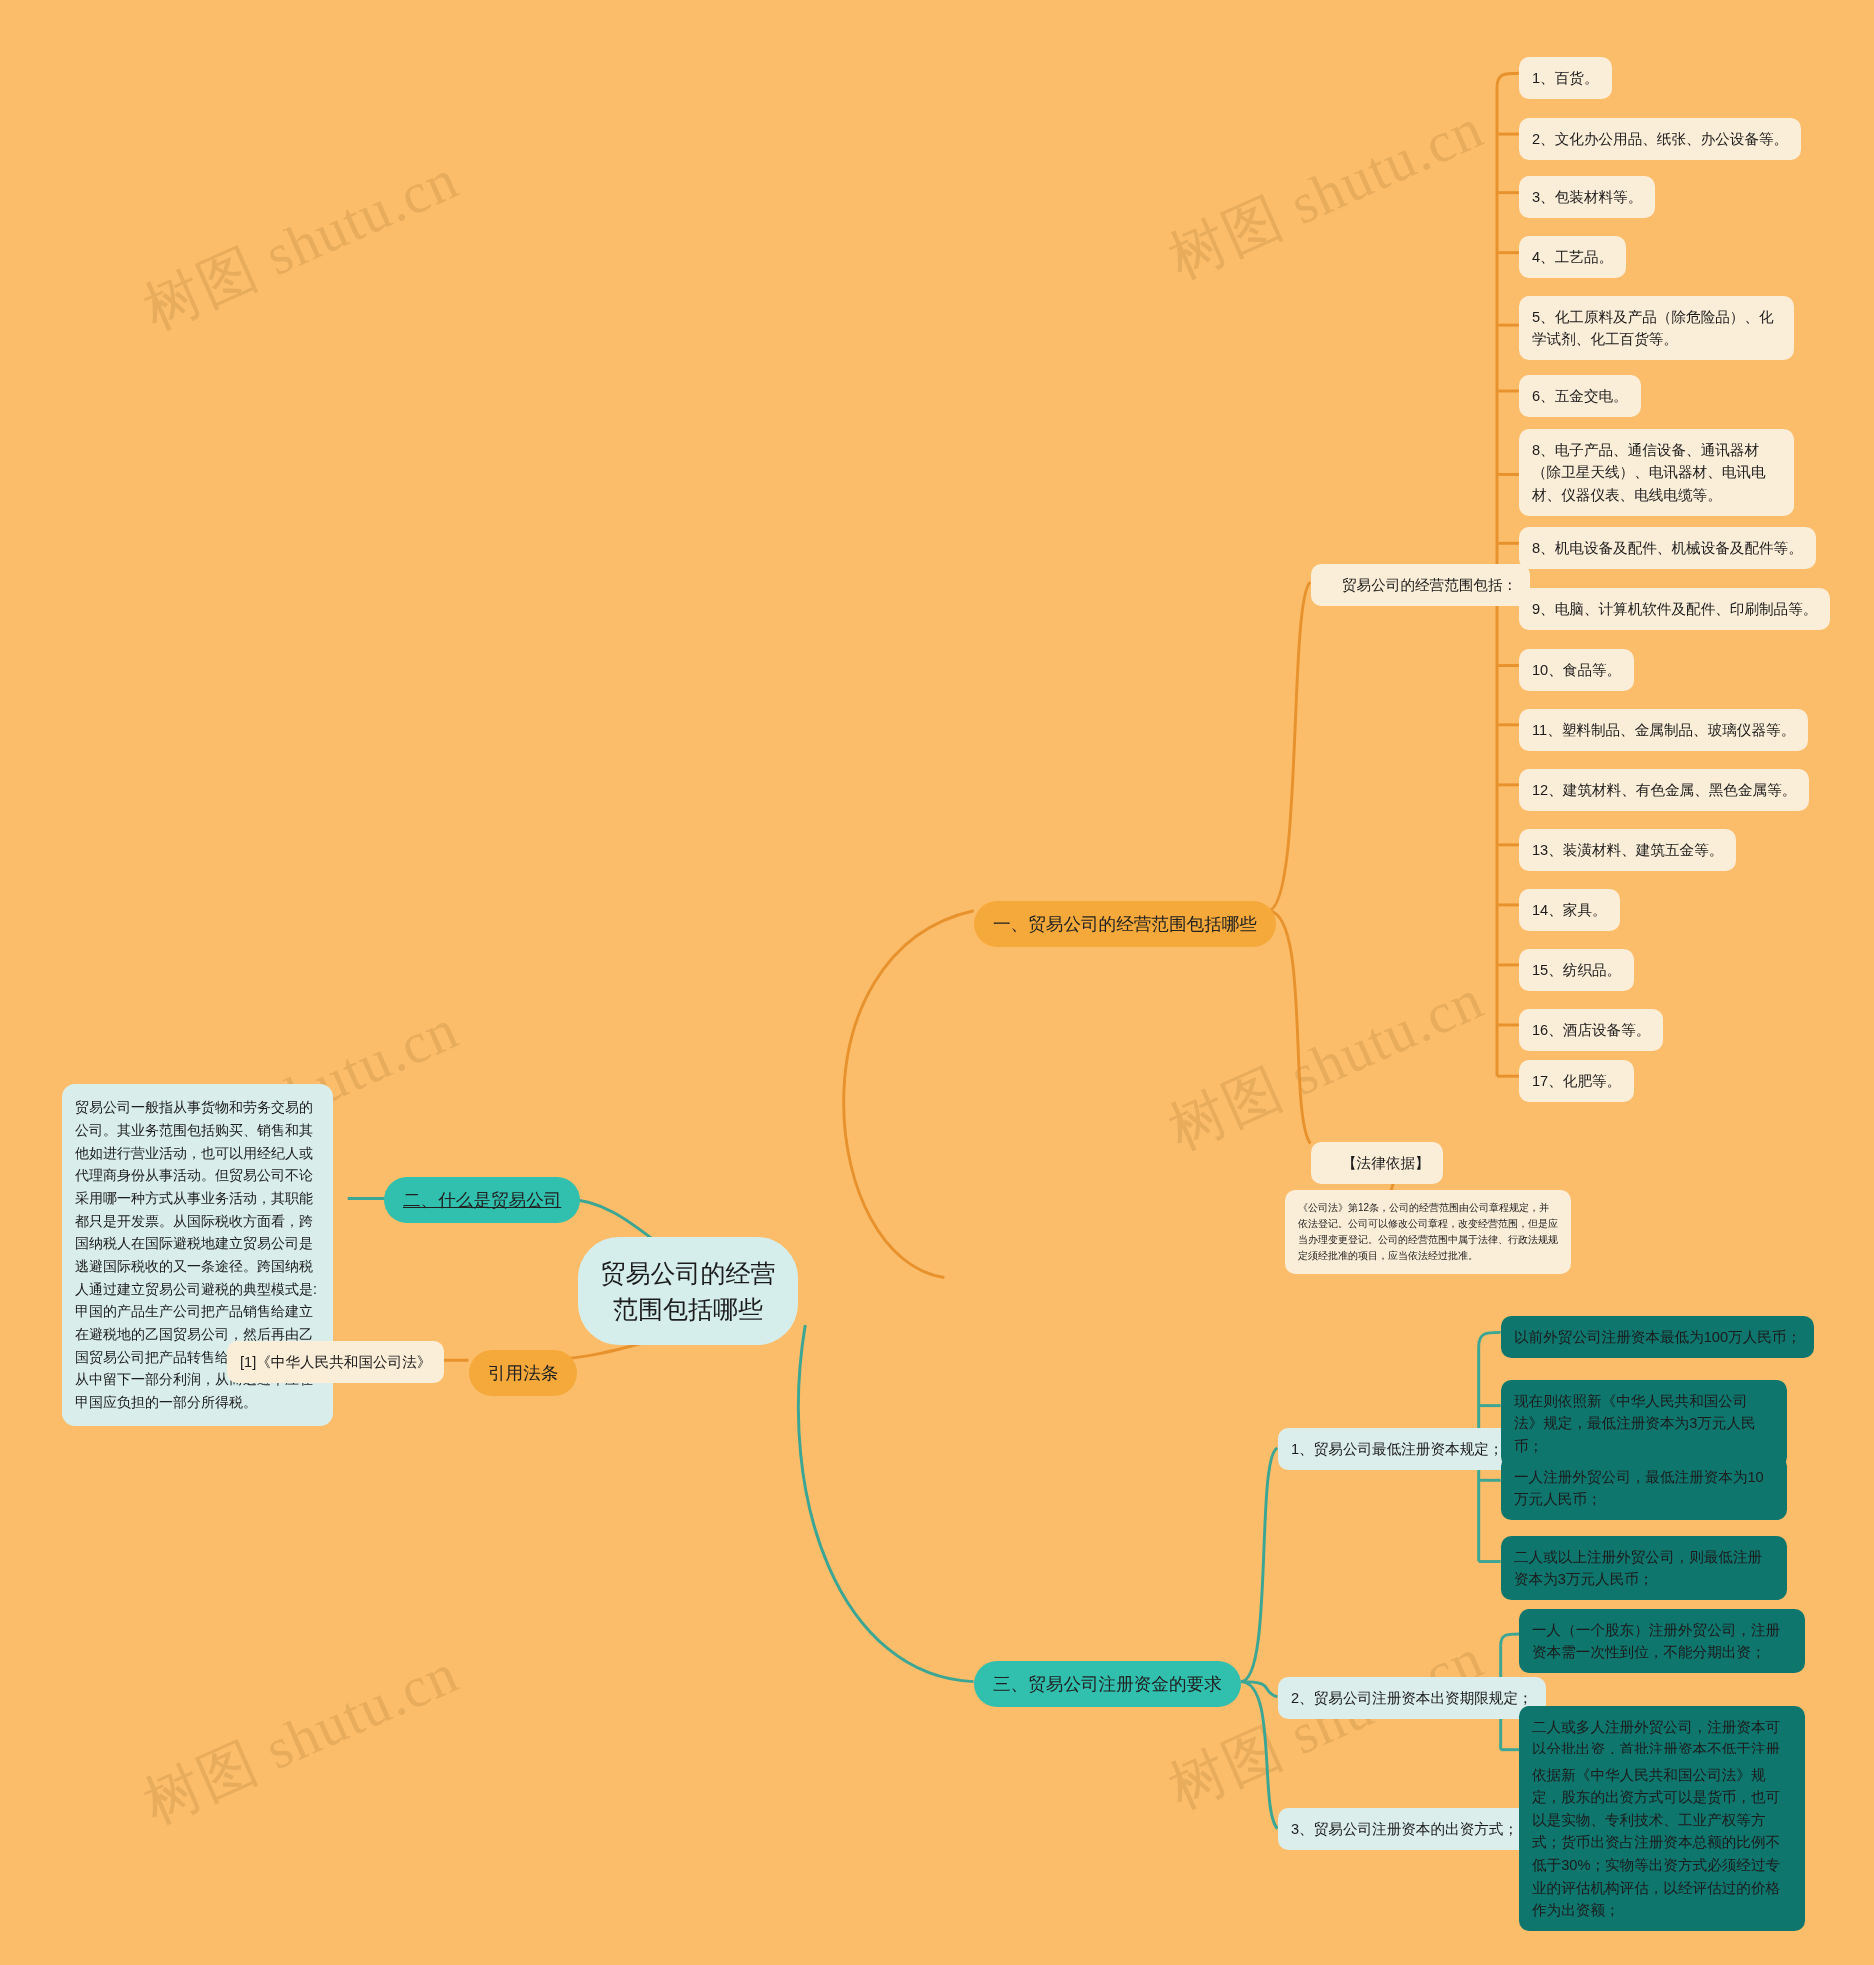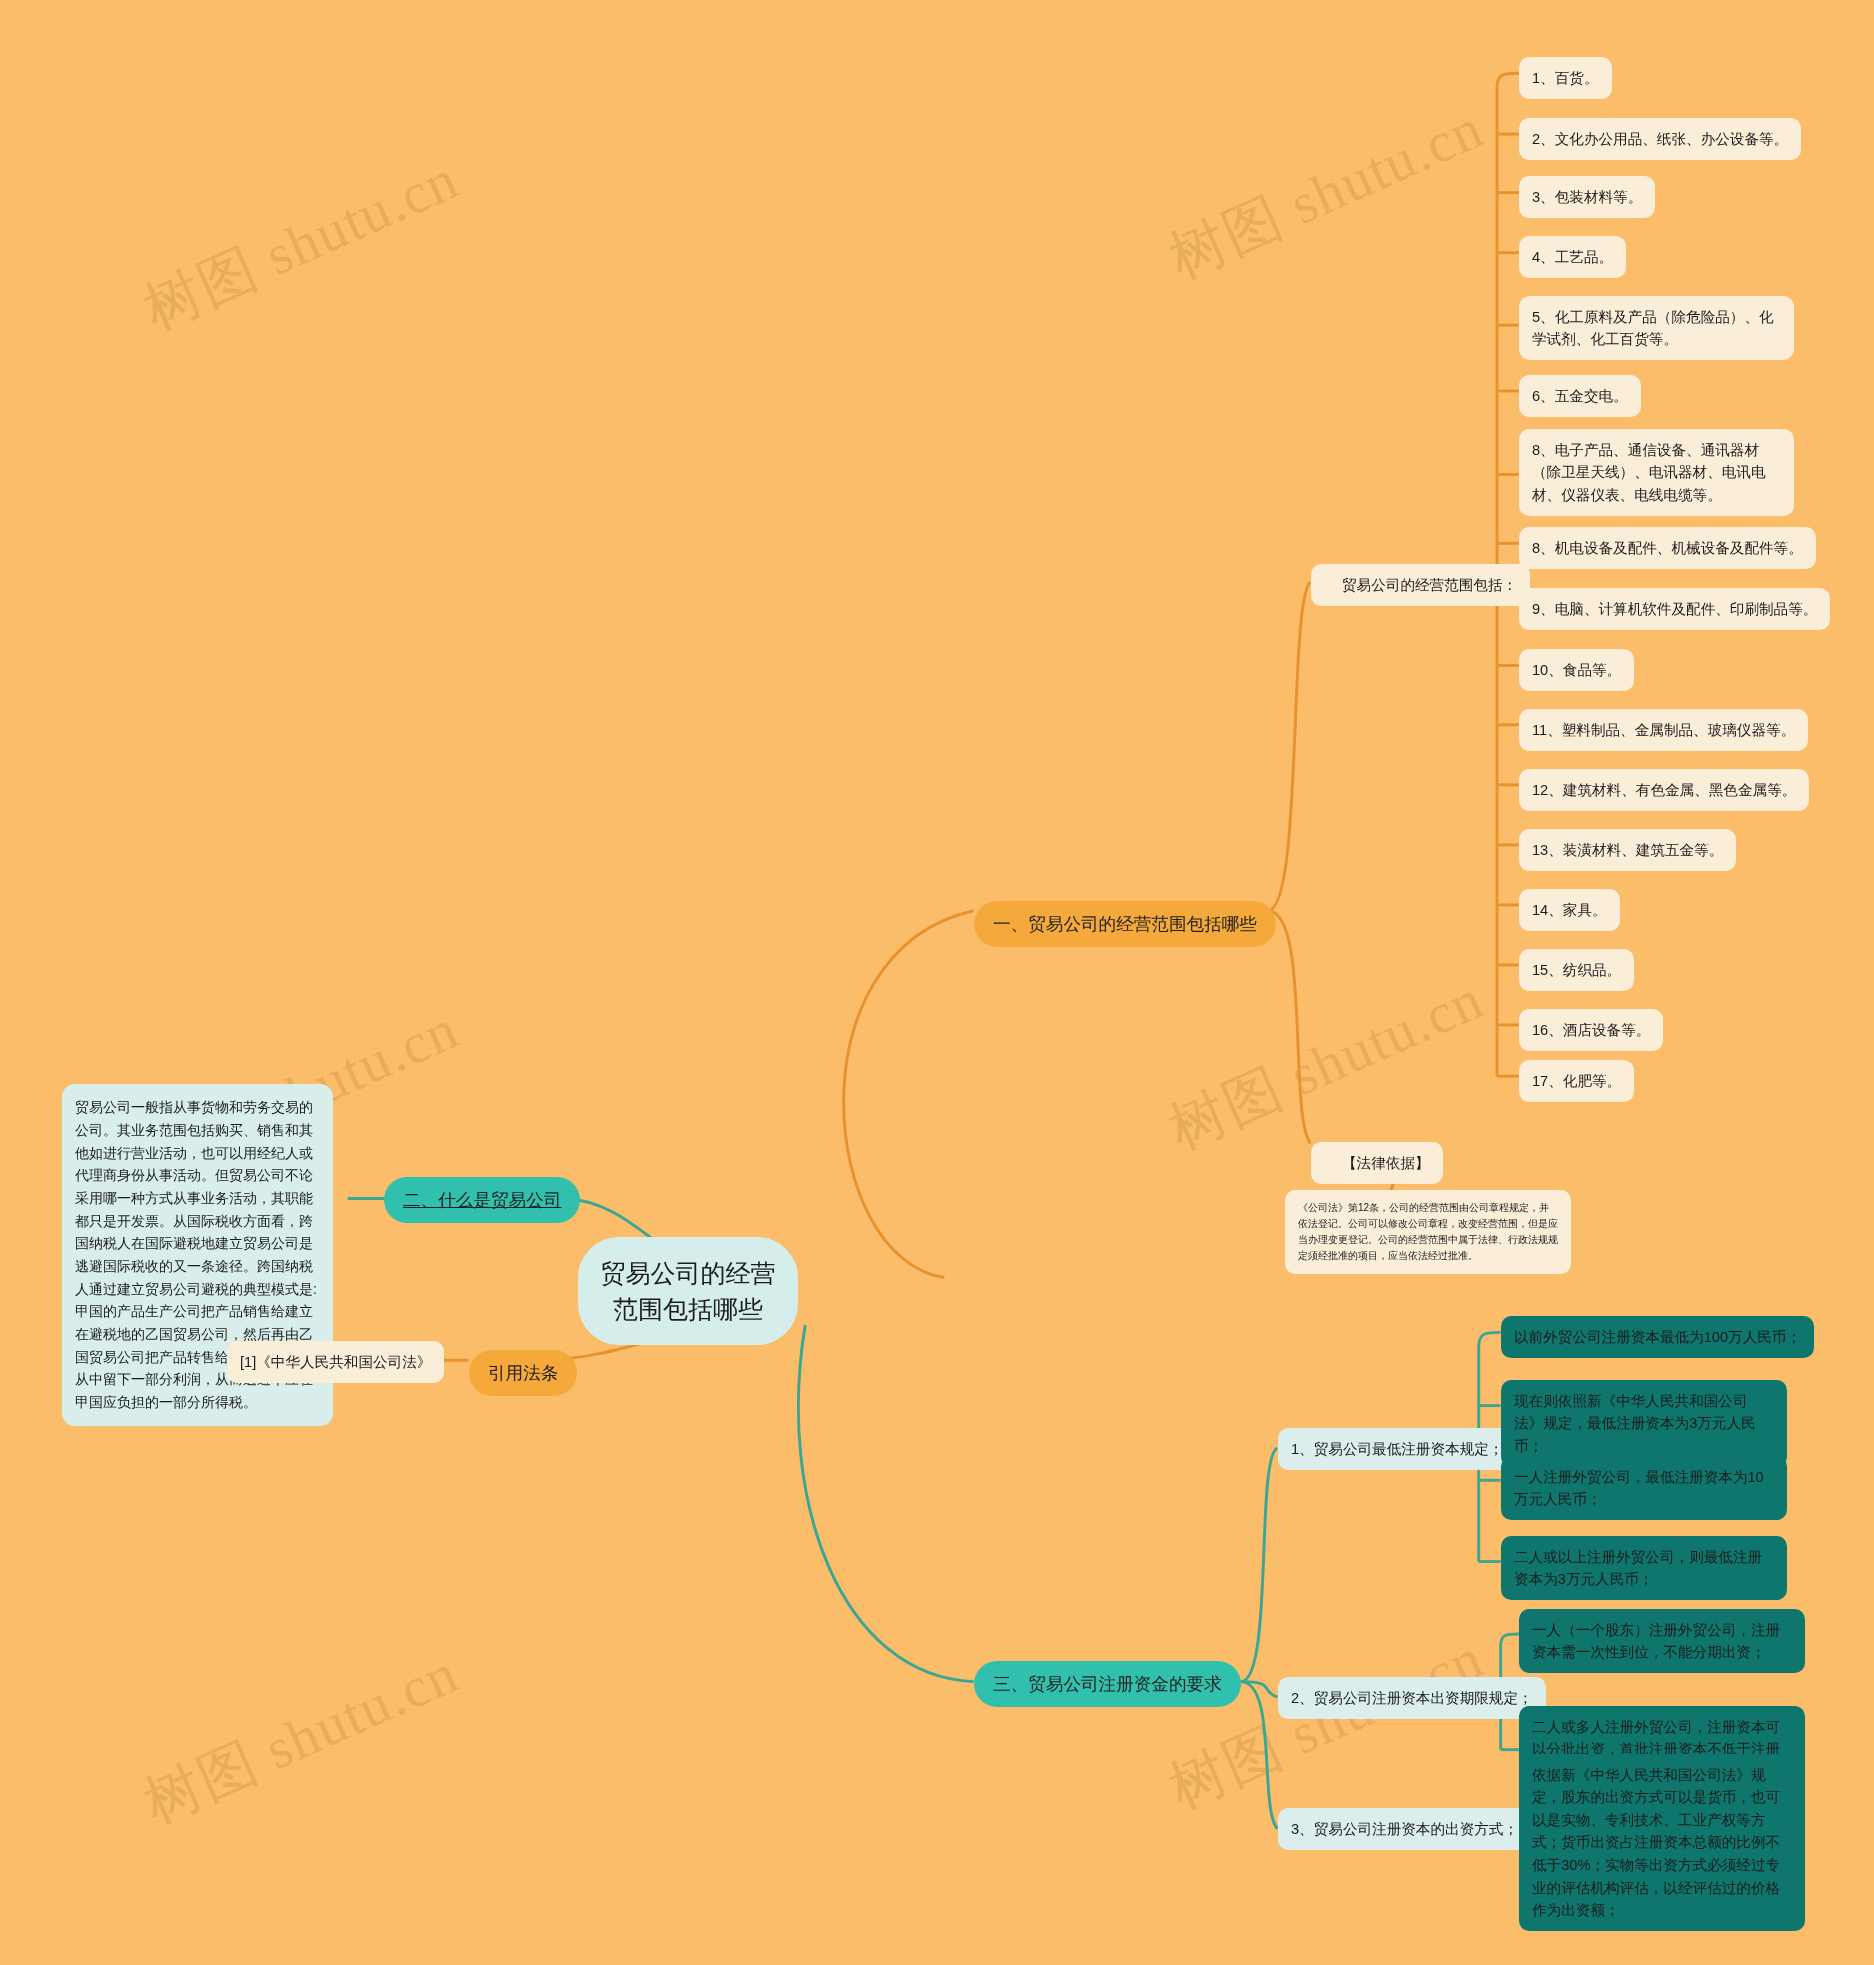--- a/index.html
+++ b/index.html
@@ -177,21 +177,21 @@
   <div class="node sub cream" style="left:1311px; top:564px;">贸易公司的经营范围包括：</div>
 
   <div class="node sub cream" style="left:1311px; top:1142px;">【法律依据】</div>
 
   <div class="node card cream" style="left:1285px; top:1190px; width:286px; line-height:1.62; font-size:10px;">《公司法》第12条，公司的经营范围由公司章程规定，并依法登记。公司可以修改公司章程，改变经营范围，但是应当办理变更登记。公司的经营范围中属于法律、行政法规规定须经批准的项目，应当依法经过批准。</div>
 
   <div class="node card cream" style="left:1519px; top:57px;  width:auto; white-space:nowrap;">1、百货。</div>
   <div class="node card cream" style="left:1519px; top:118px; width:auto; white-space:nowrap;">2、文化办公用品、纸张、办公设备等。</div>
   <div class="node card cream" style="left:1519px; top:176px; width:auto; white-space:nowrap;">3、包装材料等。</div>
   <div class="node card cream" style="left:1519px; top:236px; width:auto; white-space:nowrap;">4、工艺品。</div>
-  <div class="node card cream" style="left:1519px; top:296px; width:275px;border-radius:11px;">5、化工原料及产品（除危险品）、化学试剂、化工百货等。</div>
+  <div class="node card cream" style="left:1519px; top:296px; width:275px;">5、化工原料及产品（除危险品）、化学试剂、化工百货等。</div>
   <div class="node card cream" style="left:1519px; top:375px; width:auto; white-space:nowrap;">6、五金交电。</div>
   <div class="node card cream" style="left:1519px; top:429px; width:275px;">8、电子产品、通信设备、通讯器材（除卫星天线）、电讯器材、电讯电材、仪器仪表、电线电缆等。</div>
   <div class="node card cream" style="left:1519px; top:527px; width:auto; white-space:nowrap;">8、机电设备及配件、机械设备及配件等。</div>
   <div class="node card cream" style="left:1519px; top:588px; width:auto; white-space:nowrap;">9、电脑、计算机软件及配件、印刷制品等。</div>
   <div class="node card cream" style="left:1519px; top:649px; width:auto; white-space:nowrap;">10、食品等。</div>
   <div class="node card cream" style="left:1519px; top:709px; width:auto; white-space:nowrap;">11、塑料制品、金属制品、玻璃仪器等。</div>
   <div class="node card cream" style="left:1519px; top:769px; width:auto; white-space:nowrap;">12、建筑材料、有色金属、黑色金属等。</div>
   <div class="node card cream" style="left:1519px; top:829px; width:auto; white-space:nowrap;">13、装潢材料、建筑五金等。</div>
   <div class="node card cream" style="left:1519px; top:889px; width:auto; white-space:nowrap;">14、家具。</div>
   <div class="node card cream" style="left:1519px; top:949px; width:auto; white-space:nowrap;">15、纺织品。</div>

